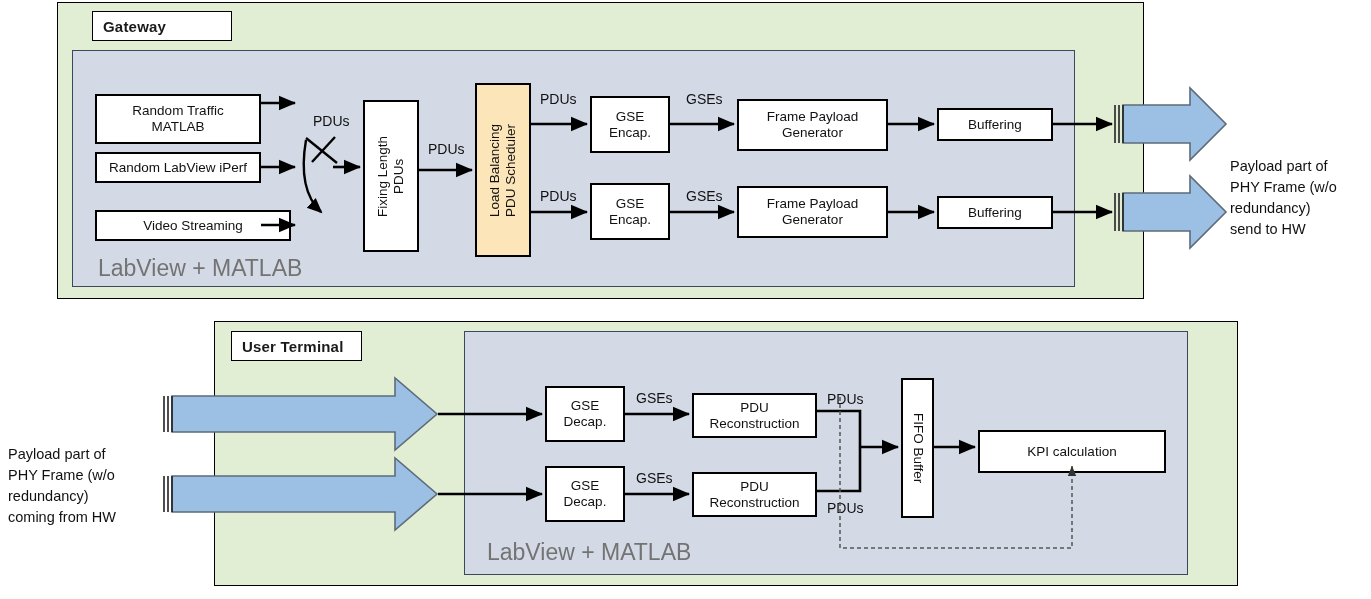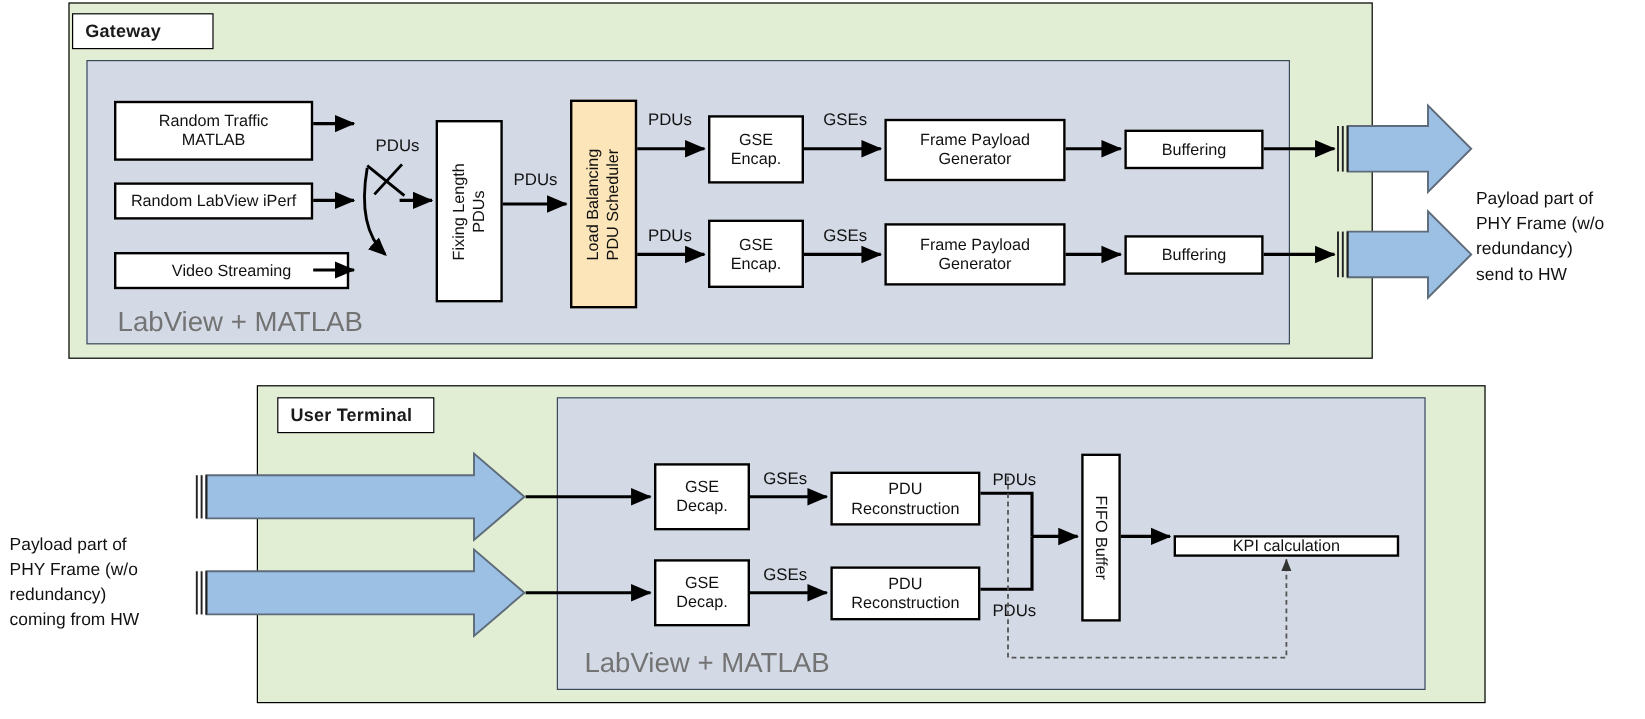--- a/index.html
+++ b/index.html
@@ -94,25 +94,25 @@
 </style>
 </head>
 <body>
 
 <div id="stage">
 
   <div class="abs green-panel" style="left:57px; top:2px; width:1087px; height:297px;"></div>
 
   <div class="abs blue-panel" style="left:72px; top:50px; width:1003px; height:237px;"></div>
 
-  <div class="abs title-chip" style="left:60px; top:11px; width:118px; height:30px;">
+  <div class="abs title-chip" style="left:92px; top:11px; width:140px; height:30px;">
     <span>Gateway</span>
   </div>
 
-  <div class="abs pbox" style="left:95px; top:84px; width:166px; height:50px;">
+  <div class="abs pbox" style="left:95px; top:94px; width:166px; height:50px;">
     <span>
       <span>Random Traffic</span><br>
       <span>MATLAB</span>
     </span>
   </div>
 
   <div class="abs pbox" style="left:95px; top:152px; width:166px; height:31px;">
     <span>Random LabView iPerf</span>
   </div>
 
@@ -235,21 +235,21 @@
       <span>Reconstruction</span>
     </span>
   </div>
 
   <div class="abs flow-lbl" style="left:827px; top:500px;">PDUs</div>
 
   <div class="abs pbox vert-dn" style="left:901px; top:378px; width:33px; height:140px;">
     <span>FIFO Buffer</span>
   </div>
 
-  <div class="abs pbox" style="left:978px; top:430px; width:188px; height:18px;margin-top:16px;">
+  <div class="abs pbox" style="left:978px; top:430px; width:188px; height:43px;">
     <span>KPI calculation</span>
   </div>
 
   <div class="abs platform-lbl" style="left:487px; top:539px;">LabView + MATLAB</div>
 
   <svg id="wires" viewBox="0 0 1371 599" xmlns="http://www.w3.org/2000/svg">
     <defs>
       <marker id="ah" markerWidth="7" markerHeight="7" refX="6.2" refY="3.2" orient="auto" markerUnits="strokeWidth">
         <path d="M0,0.4 L6.6,3.2 L0,6 z" fill="#000000"></path>
       </marker>

